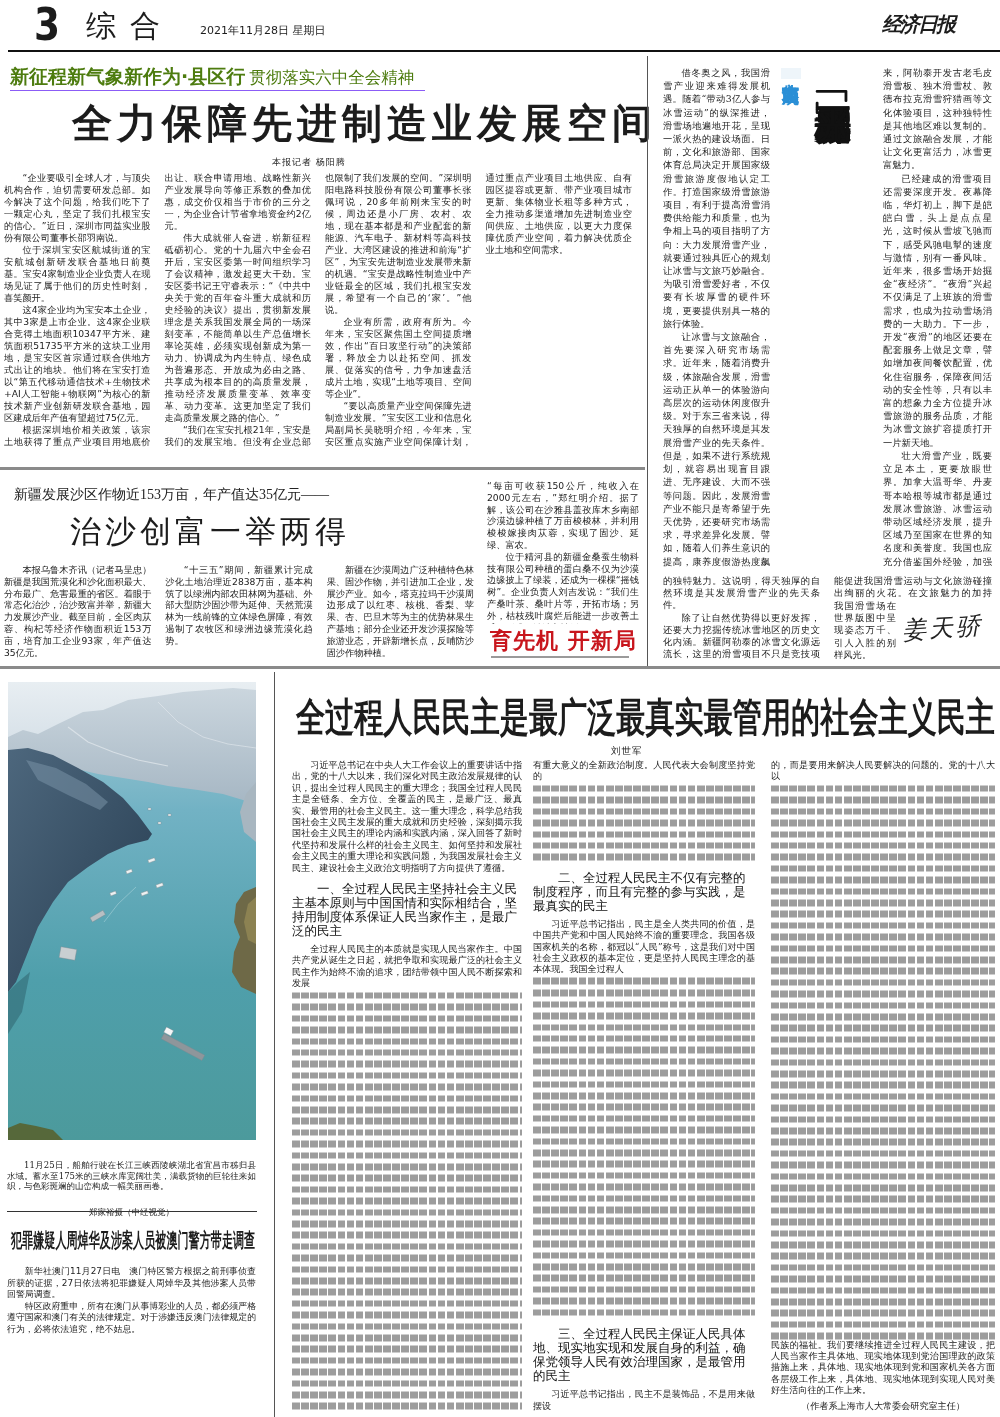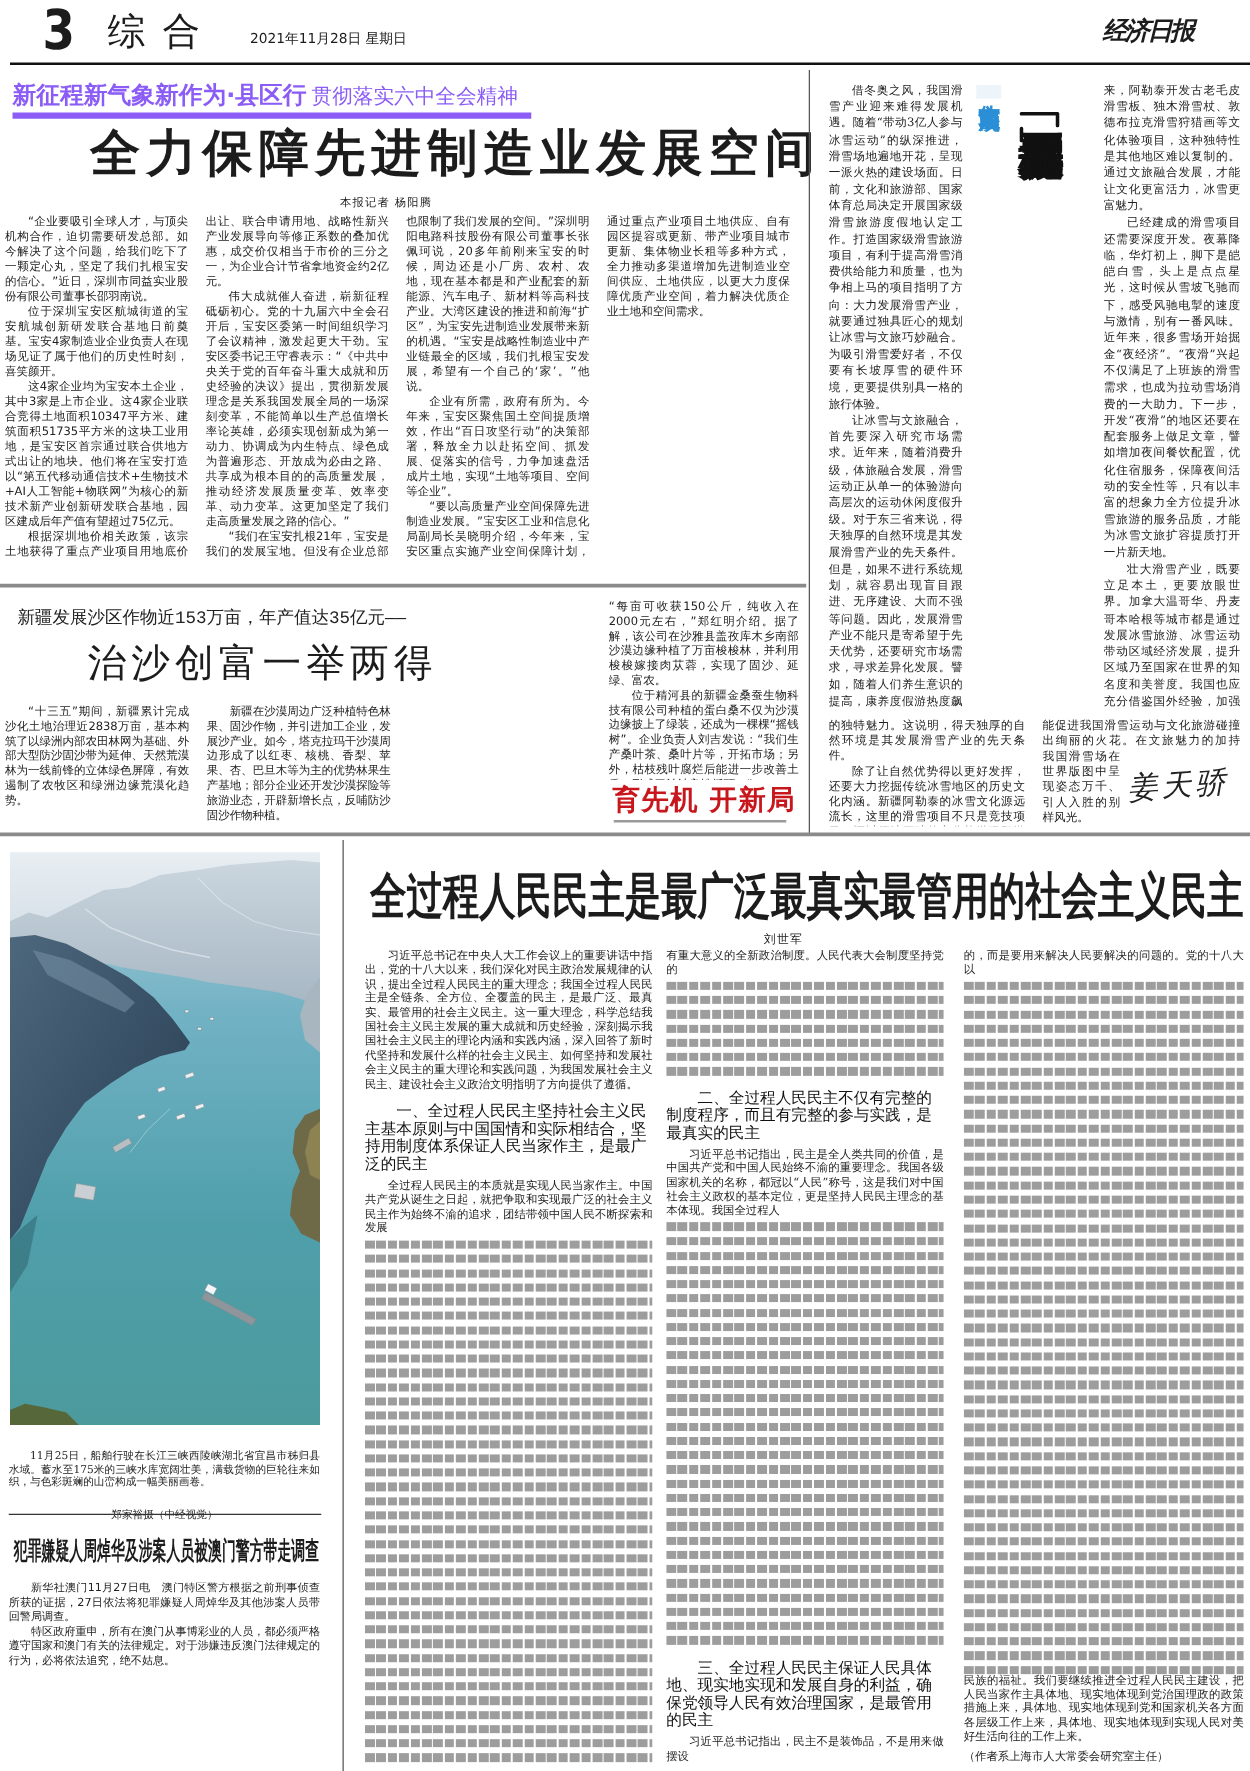--- a/index.html
+++ b/index.html
@@ -13,29 +13,29 @@
   .sans{font-family:"DejaVu Sans",sans-serif;}
 
   
   #pg-num{left:34px;top:2px;font-size:44px;font-weight:bold;line-height:46px;transform:scaleX(.85);transform-origin:left top;}
   #pg-section{left:86px;top:9px;font-size:30px;line-height:34px;letter-spacing:14px;font-family:"DejaVu Serif",serif;}
   #pg-date{left:200px;top:24px;font-size:11px;line-height:13px;}
   #masthead{left:882px;top:5px;font-size:20px;line-height:38px;font-family:"DejaVu Serif",serif;font-style:italic;font-weight:bold;letter-spacing:-2px;}
   #header-rule{left:8px;top:50px;width:992px;height:2px;background:#111;}
 
   
-  #banner{left:10px;top:64px;width:415px;height:26px;white-space:nowrap;color:#8b5cf6;border-bottom:5px solid #8b5cf6;}
+  #banner{left:10px;top:64px;width:415px;height:26px;white-space:nowrap;color:#4d7c0f;border-bottom:1px solid #8b5cf6;}
   #banner .b1{font-size:19px;font-weight:bold;line-height:24px;}
   #banner .b2{font-size:16.5px;line-height:24px;font-family:"DejaVu Serif",serif;margin-left:4px;}
   #lead-headline{left:28px;top:101px;width:600px;font-size:40px;line-height:44px;font-weight:bold;letter-spacing:5px;white-space:nowrap;margin-left:44px;}
   #lead-byline{left:272px;top:156px;font-size:9px;letter-spacing:1px;font-family:"DejaVu Serif",serif;}
   #lead-body{left:4px;top:172px;width:628px;height:284px;column-count:4;column-gap:14px;column-fill:auto;font-size:9.2px;line-height:12px;}
 
   
-  #desert-kicker{left:14px;top:486px;font-size:14px;line-height:18px;font-family:Liberation Mono, monospace;white-space:nowrap;color:#222;}
+  #desert-kicker{left:14px;top:486px;font-size:14px;line-height:18px;font-family:Liberation Serif, serif;white-space:nowrap;color:#222;}
   #desert-headline{left:70px;top:512px;font-size:31px;line-height:38px;letter-spacing:4px;font-weight:500;white-space:nowrap;}
   #desert-body{left:4px;top:564px;width:470px;height:98px;column-count:3;column-gap:14px;column-fill:auto;font-size:9.2px;line-height:11.8px;}
   #desert-col4{left:487px;top:480px;width:152px;height:144px;font-size:9.2px;line-height:11.8px;}
   #slogan{left:490px;top:628px;font-size:22px;line-height:26px;font-weight:bold;color:#c8161d;letter-spacing:1px;white-space:nowrap;}
   #slogan-rule{left:491px;top:656px;width:138px;height:2px;background:#9a9a9a;}
 
   
   .feat{font-family:"DejaVu Serif",serif;font-size:9.3px;line-height:13.2px;}
   #feat-left{left:663px;top:66px;width:107px;height:503px;}
   #feat-right{left:883px;top:66px;width:109px;height:503px;}
@@ -59,21 +59,21 @@
   .mcol{top:760px;height:652px;display:flex;flex-direction:column;font-family:"DejaVu Serif",serif;font-size:9.1px;line-height:11.4px;}
   #main-col1{left:292px;width:230px;}
   #main-col2{left:533px;width:222px;}
   #main-col3{left:771px;width:224px;}
   .subhead{margin:8px 0 6px 0;font-family:"DejaVu Sans",sans-serif;font-size:12.5px;line-height:14px;text-indent:2em;color:#111;text-align:left;font-weight:500;}
   .lines{flex:1 1 auto;min-height:0;background-image:
       repeating-linear-gradient(90deg, rgba(255,255,255,0) 0 7.7px, #fff 7.7px 9.1px),
       repeating-linear-gradient(180deg, #8c8c8c 0 6.5px, rgba(255,255,255,0) 6.5px 11.4px);
       background-position:0 2.5px;opacity:.85;}
   .lines.fixed{flex:0 0 auto;}
-  .author-note{text-align:left;text-indent:0 !important;margin-top:4px !important;}
+  .author-note{text-align:center;text-indent:0 !important;margin-top:4px !important;}
 </style>
 </head>
 <body>
 
 <div id="page">
 
   <div id="pg-num" class="a">3</div>
   <div id="pg-section" class="a">综合</div>
   <div id="pg-date" class="a">2021年11月28日  星期日</div>
   <div id="masthead" class="a">经济日报</div>
@@ -94,20 +94,21 @@
     <p>企业有所需，政府有所为。今年来，宝安区聚焦国土空间提质增效，作出“百日攻坚行动”的决策部署，释放全力以赴拓空间、抓发展、促落实的信号，力争加速盘活成片土地，实现“土地等项目、空间等企业”。</p>
     <p>“要以高质量产业空间保障先进制造业发展。”宝安区工业和信息化局副局长吴晓明介绍，今年来，宝安区重点实施产业空间保障计划，通过重点产业项目土地供应、自有园区提容或更新、带产业项目城市更新、集体物业长租等多种方式，全力推动多渠道增加先进制造业空间供应、土地供应，以更大力度保障优质产业空间，着力解决优质企业土地和空间需求。</p>
 
   </div>
   <div class="rule-h" style="left:0;top:467px;width:645px;height:3px;"></div>
   <div class="rule-v" style="left:647px;top:56px;height:612px;"></div>
 
   <div id="desert-kicker" class="a">新疆发展沙区作物近153万亩，年产值达35亿元——</div>
   <div id="desert-headline" class="a">治沙创富一举两得</div>
   <div id="desert-body" class="a txt sans">
+    <p>本报乌鲁木齐讯（记者马呈忠）新疆是我国荒漠化和沙化面积最大、分布最广、危害最重的省区。着眼于常态化治沙，治沙致富并举，新疆大力发展沙产业。截至目前，全区肉苁蓉、枸杞等经济作物面积近153万亩，培育加工企业93家，年产值达35亿元。</p>
     <p>“十三五”期间，新疆累计完成沙化土地治理近2838万亩，基本构筑了以绿洲内部农田林网为基础、外部大型防沙固沙带为延伸、天然荒漠林为一线前锋的立体绿色屏障，有效遏制了农牧区和绿洲边缘荒漠化趋势。</p>
     <p>新疆在沙漠周边广泛种植特色林果、固沙作物，并引进加工企业，发展沙产业。如今，塔克拉玛干沙漠周边形成了以红枣、核桃、香梨、苹果、杏、巴旦木等为主的优势林果生产基地；部分企业还开发沙漠探险等旅游业态，开辟新增长点，反哺防沙固沙作物种植。</p>
 
   </div>
   <div id="desert-col4" class="a txt sans">
     <p class="ni">“每亩可收获150公斤，纯收入在2000元左右，”郑红明介绍。据了解，该公司在沙雅县盖孜库木乡南部沙漠边缘种植了万亩梭梭林，并利用梭梭嫁接肉苁蓉，实现了固沙、延绿、富农。</p>
     <p>位于精河县的新疆金桑蚕生物科技有限公司种植的蛋白桑不仅为沙漠边缘披上了绿装，还成为一棵棵“摇钱树”。企业负责人刘吉发说：“我们生产桑叶茶、桑叶片等，开拓市场；另外，枯枝残叶腐烂后能进一步改善土质，形成了治沙良性循环。”</p>
   </div>
   <div id="slogan" class="a">育先机 开新局</div>
   <div id="slogan-rule" class="a"></div>

